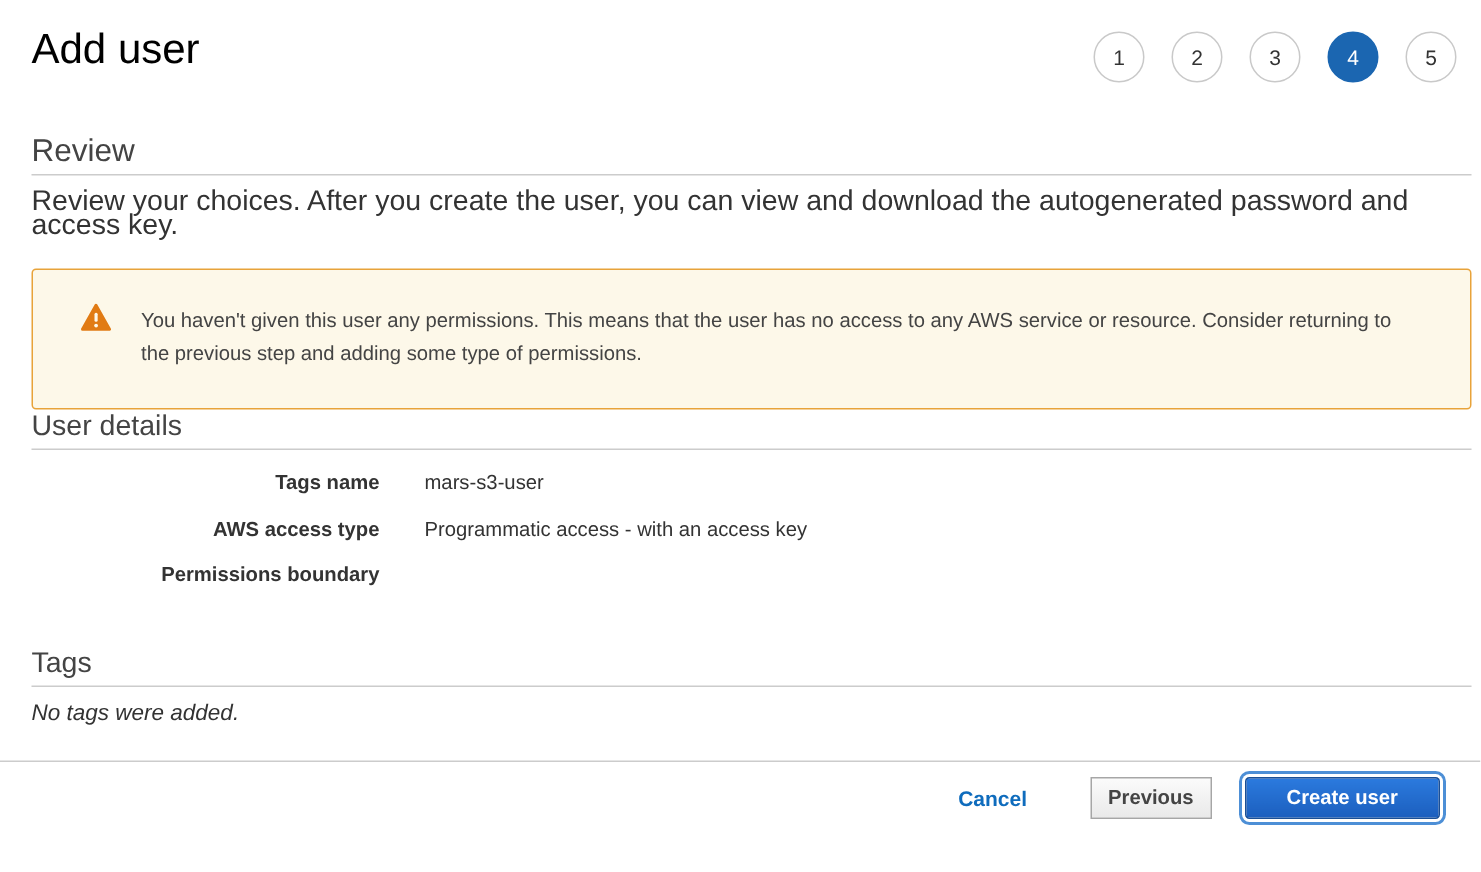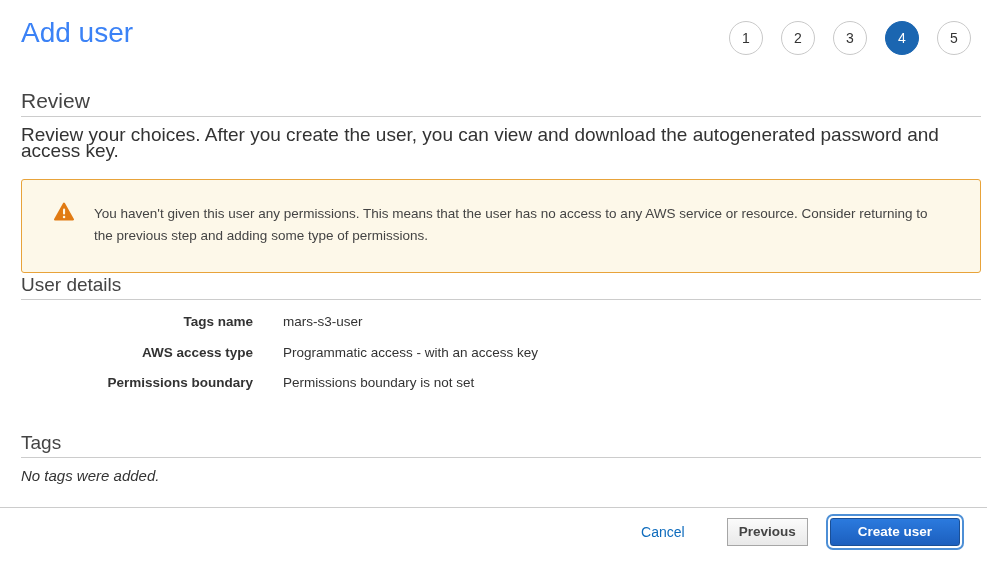--- a/index.html
+++ b/index.html
@@ -7,21 +7,21 @@
   body {
     width: 987px; height: 581px;
     background: #ffffff;
     font-family: "Liberation Sans", sans-serif;
     color: #444;
     overflow: hidden;
   }
 
   
   .header { display: flex; justify-content: space-between; align-items: flex-start; padding: 16px 16px 0 21px; }
-  .page-title { font-size: 28px; line-height: 34px; font-weight: 400; color: #3b82f6; }
+  .page-title { font-size: 28px; line-height: 34px; font-weight: 400; color: #000000; }
   .steps { display: flex; gap: 18px; margin-top: 5px; }
   .step {
     width: 34px; height: 34px; border-radius: 50%;
     border: 1px solid #c9c9c9; background: #fff; color: #333;
     display: flex; align-items: center; justify-content: center;
     font-size: 14px; cursor: default;
   }
   .step.active { background: #1b66b1; border-color: #1b66b1; color: #fff; }
 
   
@@ -49,21 +49,21 @@
     grid-template-columns: 232px 1fr; column-gap: 30px;
     font-size: 13.5px;
   }
   .detail-label { font-weight: bold; text-align: right; color: #333; line-height: 30.5px; }
   .detail-value { color: #333; line-height: 30.5px; }
   .tags-empty { font-style: italic; font-size: 15px; color: #333; margin-top: 10px; line-height: 16px; }
 
   
   .footer-rule { border: none; border-top: 1px solid #ccc; margin: 23px 0 0 0; height: 0; }
   .footer { display: flex; justify-content: flex-end; align-items: center; padding: 10px 24px 0 0; }
-  .cancel-link { color: #0f6cbd; font-weight: normal; font-size: 14px; margin-right: 42px; cursor: pointer; text-decoration: none; }
+  .cancel-link { color: #0f6cbd; font-weight: bold; font-size: 14px; margin-right: 42px; cursor: pointer; text-decoration: none; }
   .btn {
     font-family: inherit; font-weight: bold; font-size: 13.5px;
     height: 28px; border-radius: 0; cursor: pointer;
   }
   .btn-previous {
     background: linear-gradient(#fbfbfb, #e9e9e9);
     border: 1px solid #a6a6a6; color: #444;
     padding: 0 11px; margin-right: 22px;
   }
   .btn-create {
@@ -106,21 +106,20 @@
   </div>
 
   <h2 class="section-heading">User details</h2>
   <hr class="rule">
   <div class="details-grid">
     <div class="detail-label">Tags name</div>
     <div class="detail-value">mars-s3-user</div>
     <div class="detail-label">AWS access type</div>
     <div class="detail-value">Programmatic access - with an access key</div>
     <div class="detail-label">Permissions boundary</div>
-    <div class="detail-value">Permissions boundary is not set</div>
   </div>
 
   <h2 class="section-heading tags-heading">Tags</h2>
   <hr class="rule">
   <div class="tags-empty">No tags were added.</div>
 </div>
 
 <hr class="footer-rule">
 <div class="footer">
   <a class="cancel-link">Cancel</a>

